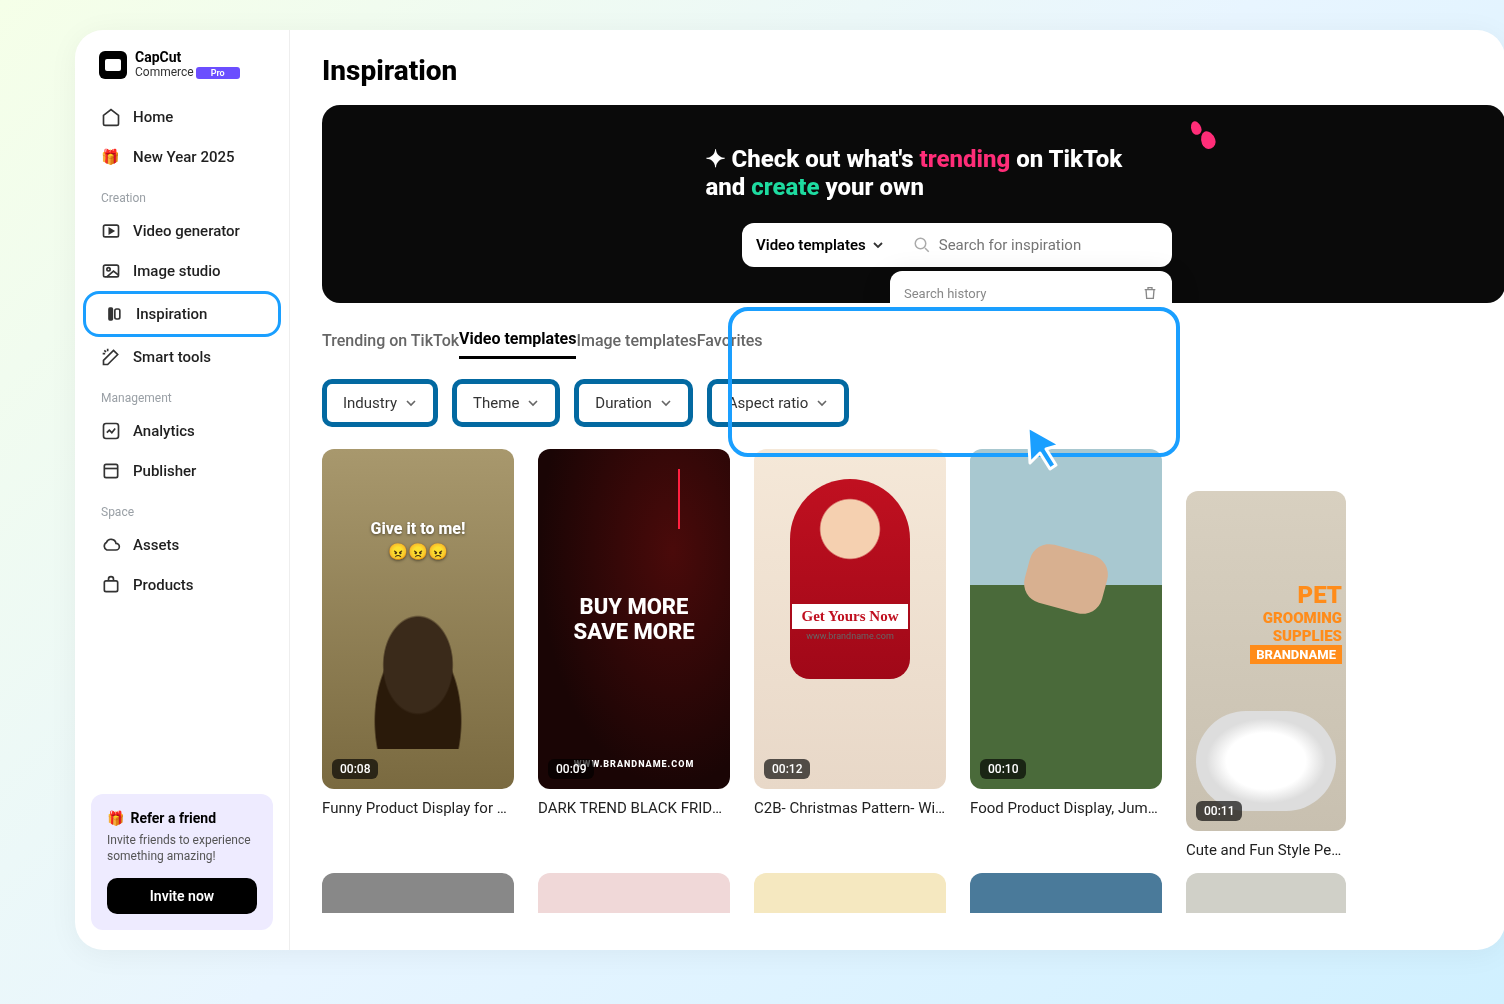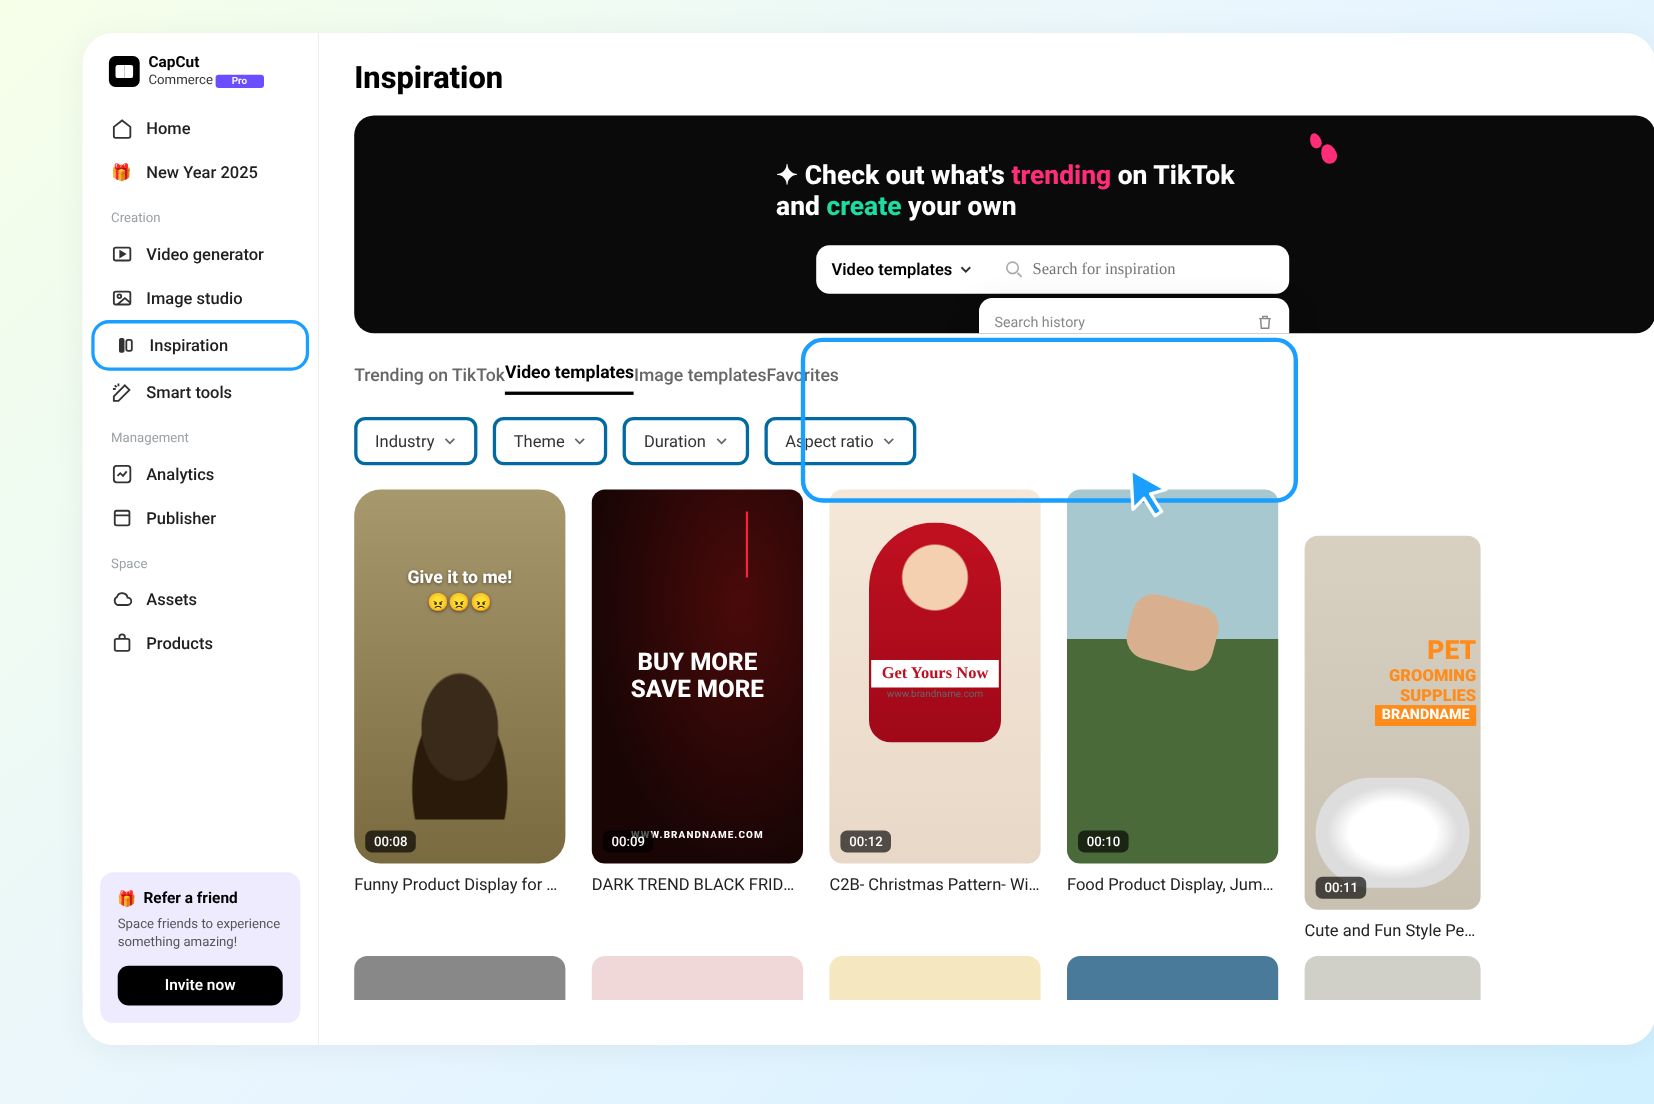--- a/index.html
+++ b/index.html
@@ -33,34 +33,34 @@
 .hl-trending { color:#ff2d78; }
 .hl-create { color:#1edba0; }
 .drops { position:absolute; top:16px; right:290px; width:24px; height:30px;}
 .drop { position:absolute; width:10px; height:14px; background:#ff2d78; border-radius:50% 50% 50% 50% / 60% 60% 40% 40%; transform:rotate(-20deg);}
 .drop.d2 { right:0; top:10px; width:14px; height:18px;}
 .search-highlight-box { position:absolute; left:406px; top:202px; width:452px; height:150px; border:4px solid #1a9fff; border-radius:20px; z-index:5; pointer-events:none;}
 .cursor-arrow { position:absolute; left:698px; top:316px; z-index:10; }
 .search-bar { position:absolute; top:118px; left:420px; width:430px; height:44px; background:#fff; border-radius:12px; display:flex; align-items:center; }
 .search-type { padding:0 14px; font-size:15px; font-weight:600; color:#000; display:flex; align-items:center; gap:6px; cursor:pointer; border-right:1px solid transparent;}
 .search-input-wrap { flex:1; display:flex; align-items:center; padding:0 14px; gap:8px; }
-.search-input { border:none; outline:none; font-size:15px; flex:1; color:#0c4a6e;font-family:Liberation Serif, serif; }
+.search-input { border:none; outline:none; font-size:15px; flex:1; color:#0c4a6e; }
 .search-dropdown { position:absolute; top:166px; left:568px; width:282px; background:#fff; border-radius:12px; box-shadow:0 8px 30px rgba(0,0,0,0.15); padding:14px; z-index:6; }
 .history-header { display:flex; justify-content:space-between; align-items:center; font-size:13px; color:#888; margin-bottom:10px;}
 .tabs-row { display:flex; margin-top:18px; font-size:16px; color:#666; align-items:center; }
 .tab { padding:8px 0; cursor:pointer; font-weight:500; }
 .tab.active { color:#000; font-weight:700; border-bottom:3px solid #000; }
 .filters-row { display:flex; gap:14px; margin-top:20px; }
-.filter-pill { border:3px solid #0369a1; border-radius:10px; padding:10px 16px; font-size:15px; color:#333; display:flex; align-items:center; gap:8px; cursor:pointer; background:#fff;}
+.filter-pill { border:5px solid #0369a1; border-radius:10px; padding:10px 16px; font-size:15px; color:#333; display:flex; align-items:center; gap:8px; cursor:pointer; background:#fff;}
 .template-grid { display:flex; gap:24px; margin-top:22px; }
 .template-card { width:192px; flex-shrink:0; }
 .template-thumb { width:192px; height:340px; border-radius:12px; position:relative; overflow:hidden; display:flex; align-items:center; justify-content:center; color:#fff; text-align:center; font-weight:800; }
 .dur-badge { position:absolute; bottom:10px; left:10px; background:rgba(0,0,0,0.65); color:#fff; font-size:12px; padding:3px 8px; border-radius:6px; font-weight:500;}
 .template-title { font-size:15px; color:#222; margin-top:10px; white-space:nowrap; overflow:hidden; text-overflow:ellipsis; }
-.thumb1 { background:linear-gradient(#a8986d,#7a6a40); font-size:18px;border-radius:24px;}
+.thumb1 { background:linear-gradient(#a8986d,#7a6a40); font-size:18px;}
 .thumb1-text { position:absolute; top:70px; width:100%; font-size:16px; text-shadow:0 1px 3px rgba(0,0,0,0.5);}
 .thumb1-emoji { font-size:16px; margin-top:4px;}
 .monkey { position:absolute; bottom:40px; width:120px; height:140px; background:radial-gradient(ellipse at 50% 40%, #3a2a1a 40%, transparent 42%), radial-gradient(ellipse at 50% 80%, #2a1a0a 50%, transparent 52%);}
 .thumb2 { background:radial-gradient(ellipse at 70% 30%, #4a0a0a, #1a0505 70%);}
 .thumb2 .line1 { font-size:22px;}
 .thumb2 .hr { width:2px; height:60px; background:#ff2040; position:absolute; top:20px; right:50px;}
 .thumb2 .brand { position:absolute; bottom:20px; font-size:9px; letter-spacing:1px;}
 .thumb3 { background:linear-gradient(#f5e8d8,#e8d8c8);}
 .thumb3 .girl { width:120px; height:200px; background:radial-gradient(circle at 50% 25%, #f5d0b0 18%, transparent 19%), linear-gradient(#c01020,#a00818); border-radius:60px 60px 20px 20px; position:absolute; top:30px;}
 .thumb3 .ribbon { position:absolute; top:155px; background:#fff; padding:4px 10px; font-family:cursive; color:#c01020; font-size:15px; font-weight:600;}
@@ -181,21 +181,21 @@
           </svg>
         </span>
       <span>Products</span>
     </div>
 
     <div class="refer-card">
       <div class="refer-title">
           <span>🎁</span>
           <span>Refer a friend</span>
         </div>
-      <div class="refer-sub">Space friends to experience something amazing!</div>
+      <div class="refer-sub">Invite friends to experience something amazing!</div>
       <button class="refer-btn">Invite now</button>
     </div>
   </aside>
 
   <main class="main">
     <h1 class="page-title">Inspiration</h1>
 
     <div class="main-scroll">
       <div class="hero">
         <div class="drops">

